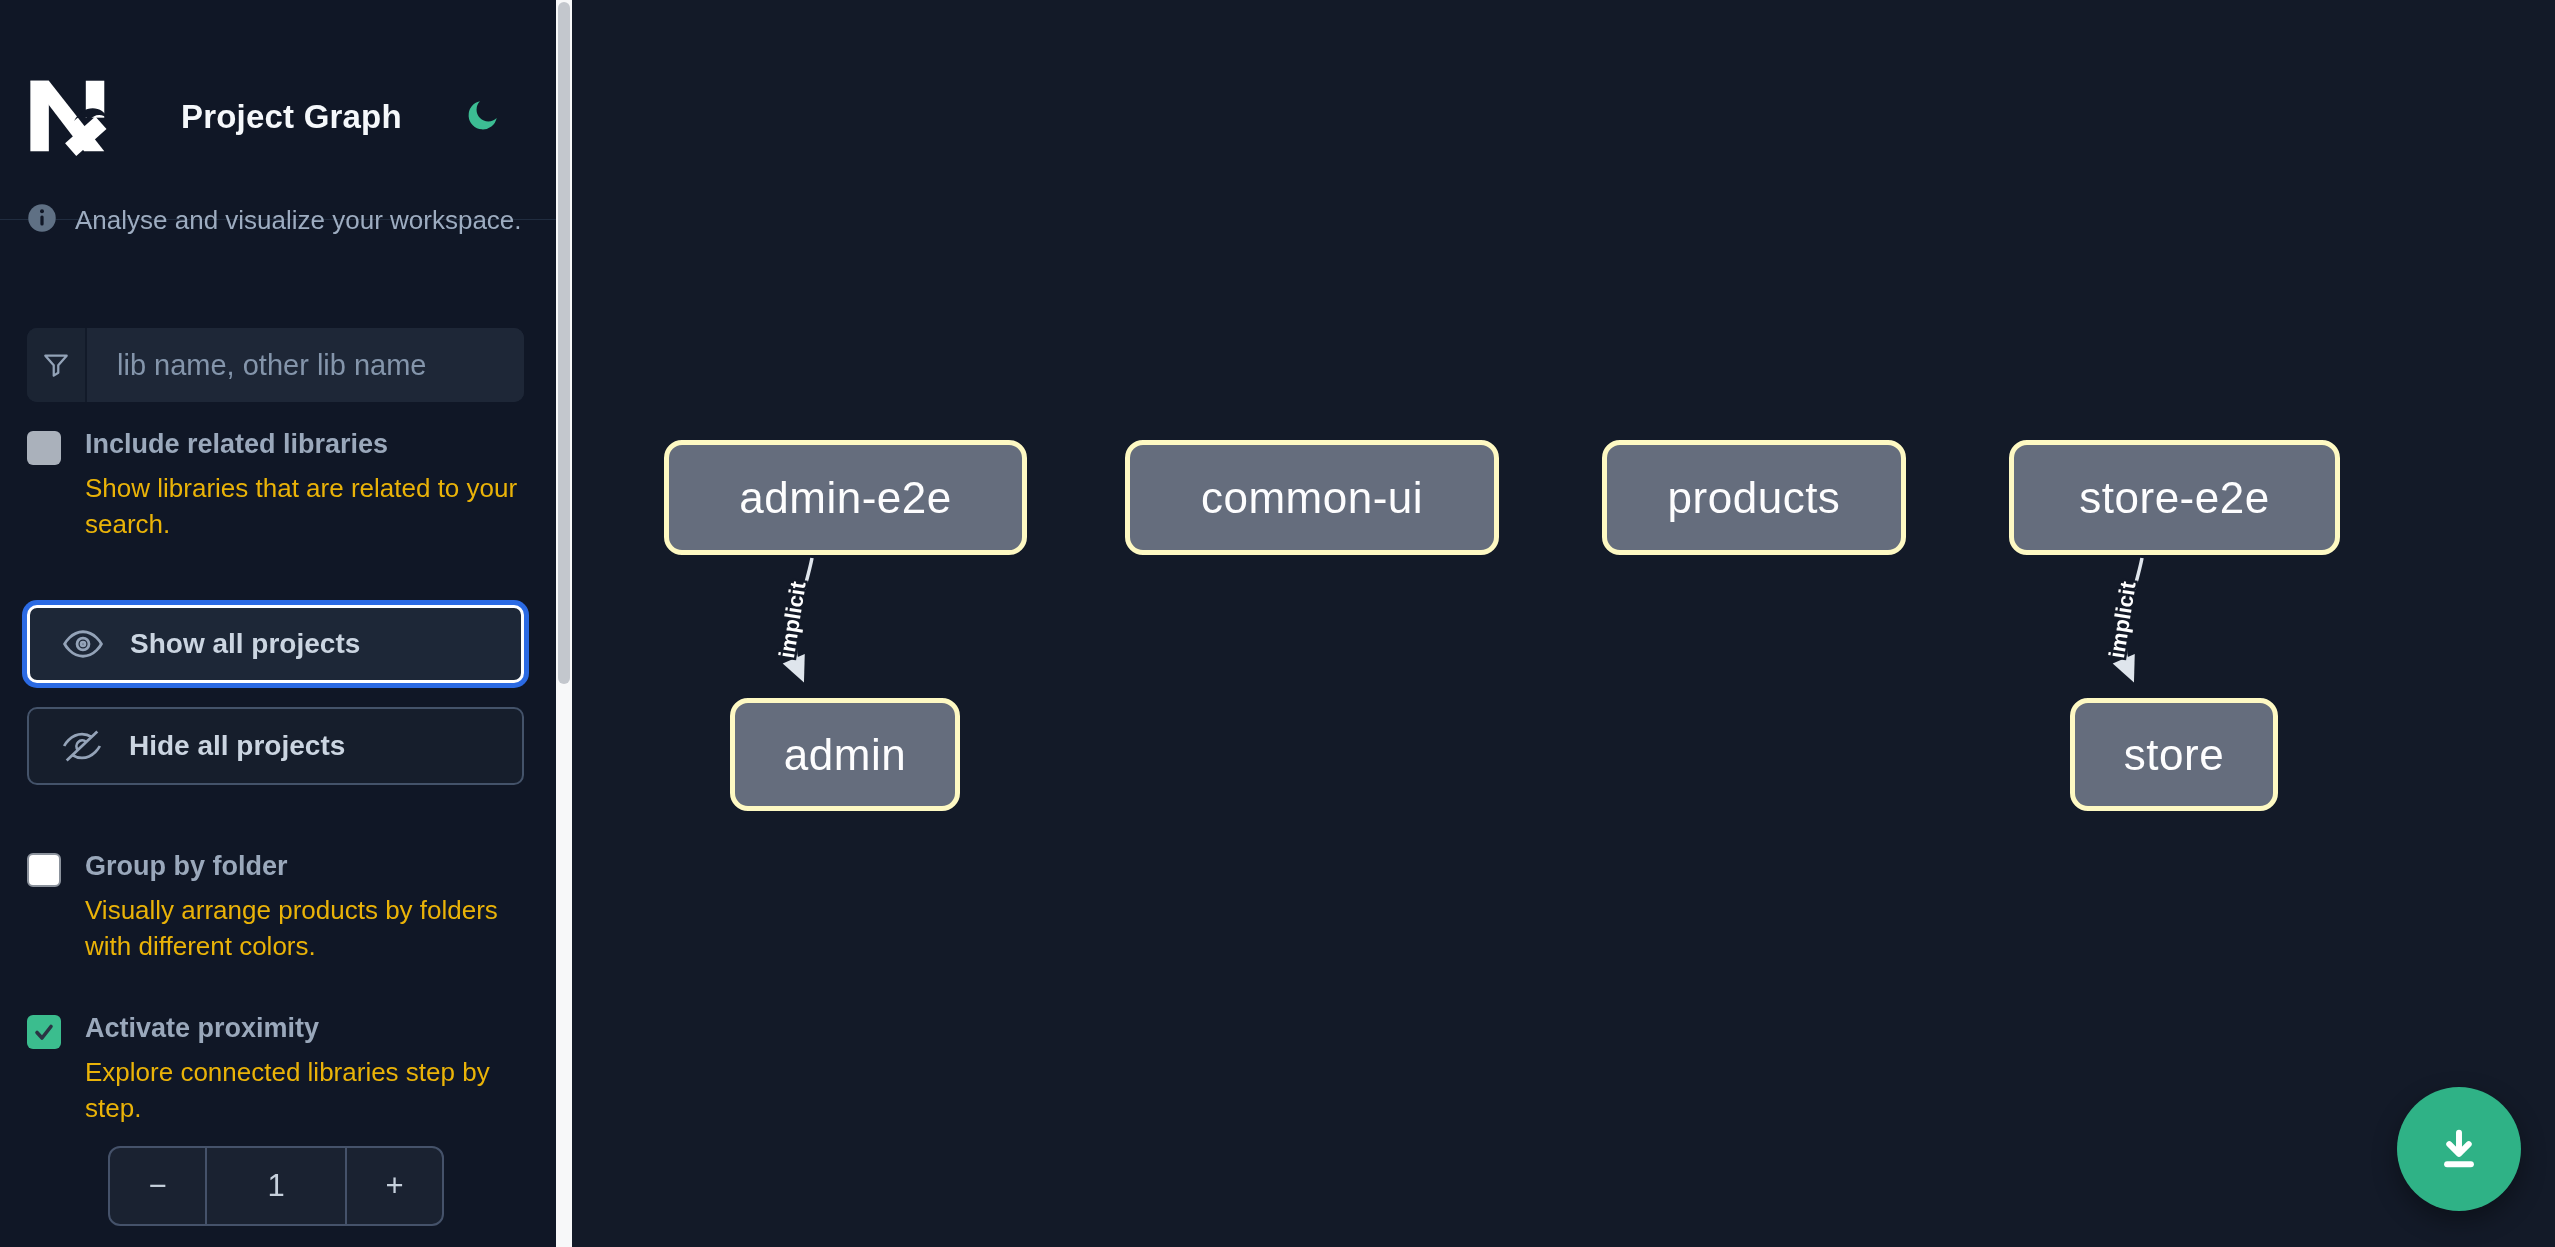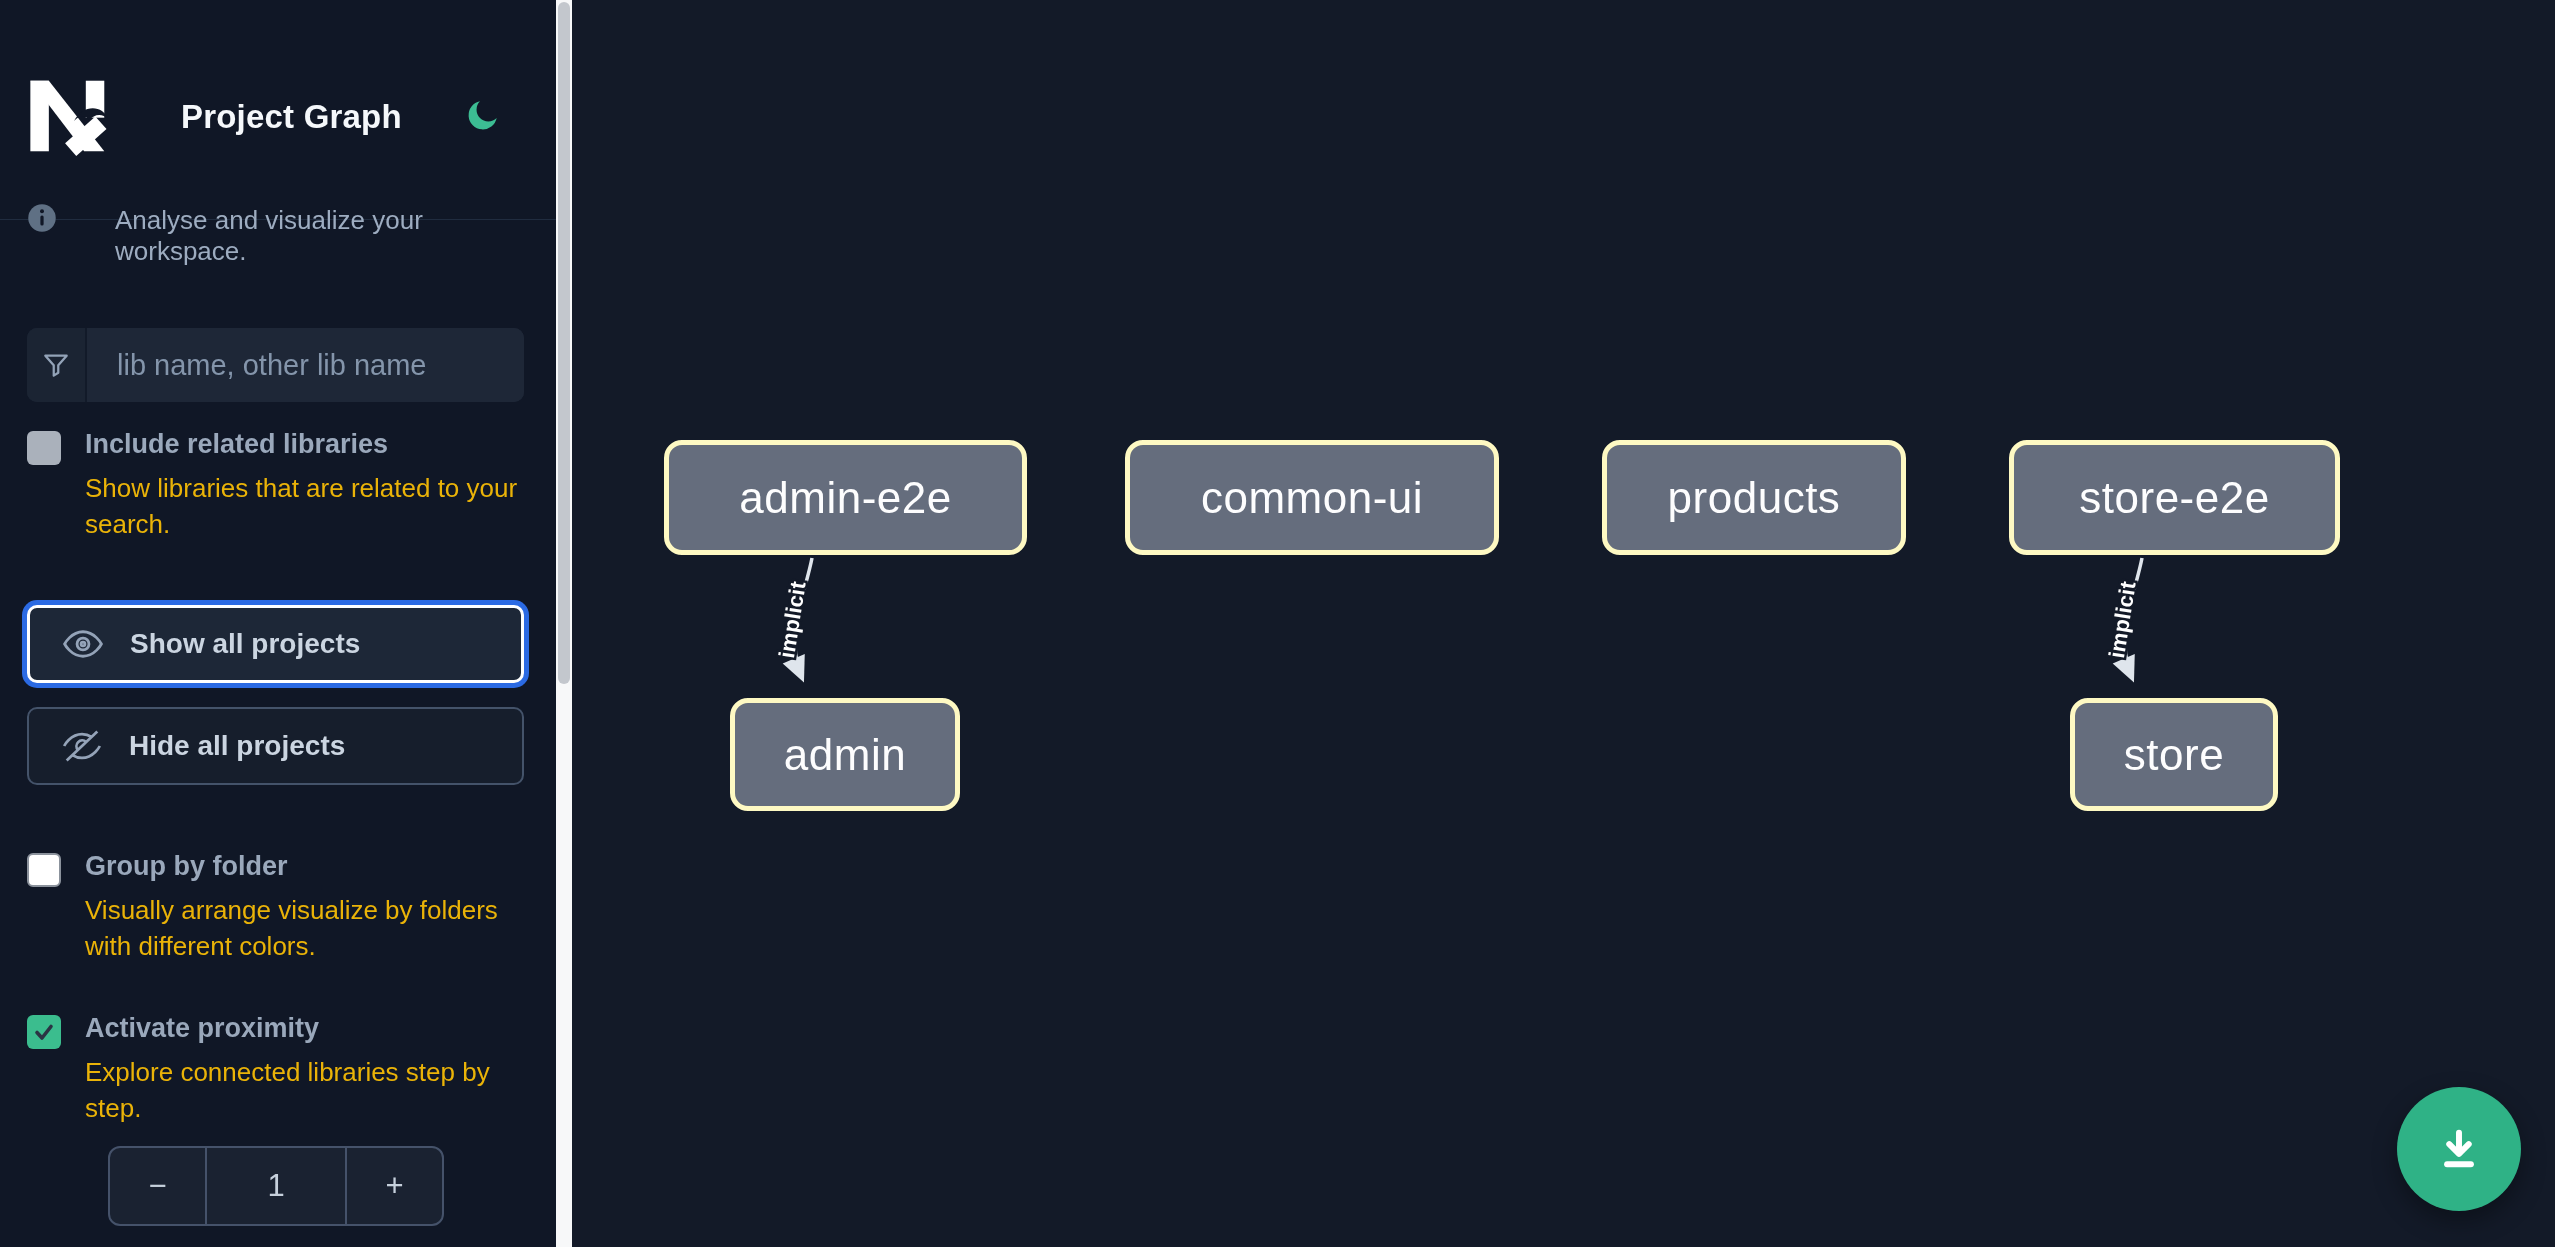--- a/index.html
+++ b/index.html
@@ -22,21 +22,21 @@
     margin-top:28px;
   }
   .logo { position:absolute; left:27px; top:48px; width:84px; height:80px; }
   .app-title {
     position:absolute; left:181px; top:70px;
     font-size:33px; font-weight:600; color:#f5f8fb; letter-spacing:0.2px;
   }
   .theme-toggle { position:absolute; left:462px; top:68px; width:40px; height:40px; cursor:pointer; }
 
   .info-row { position:absolute; left:27px; top:203px; display:flex; align-items:flex-start; gap:18px; width:500px; }
-  .info-row .txt { font-size:26px; color:#9dacc0; padding-top:2px;margin-left:40px; }
+  .info-row .txt { font-size:26px; color:#9dacc0; padding-top:2px; }
   .info-icon { flex:0 0 auto; }
 
   .searchbox {
     position:absolute; left:27px; top:328px; width:497px; height:74px;
     display:flex; border-radius:10px; overflow:hidden; background:#1e2737;
   }
   .searchbox .icon-cell {
     width:66px; display:flex; align-items:center; justify-content:center;
     background:#1b2433; border-right:2px solid #121a29;
   }
@@ -177,21 +177,21 @@
       <path d="M9.6 12.4a3.4 3.4 0 0 1 4.8-4.8"></path>
       <line x1="3" y1="18.5" x2="21" y2="1.5"></line>
     </svg>
     <span>Hide all projects</span>
   </button>
 
   <div class="opt" style="top:851px">
     <span class="cb white"></span>
     <div class="opt-text">
       <div class="opt-label">Group by folder</div>
-      <div class="opt-desc">Visually arrange visualize by folders with different colors.</div>
+      <div class="opt-desc">Visually arrange products by folders with different colors.</div>
     </div>
   </div>
 
   <div class="opt" style="top:1013px">
     <span class="cb checked">
       <svg width="24" height="24" viewBox="0 0 24 24">
         <path d="M5 12.5 10 18 19 6.5" fill="none" stroke="#2b3444" stroke-width="3.6" stroke-linecap="round" stroke-linejoin="round"></path>
       </svg>
     </span>
     <div class="opt-text">

